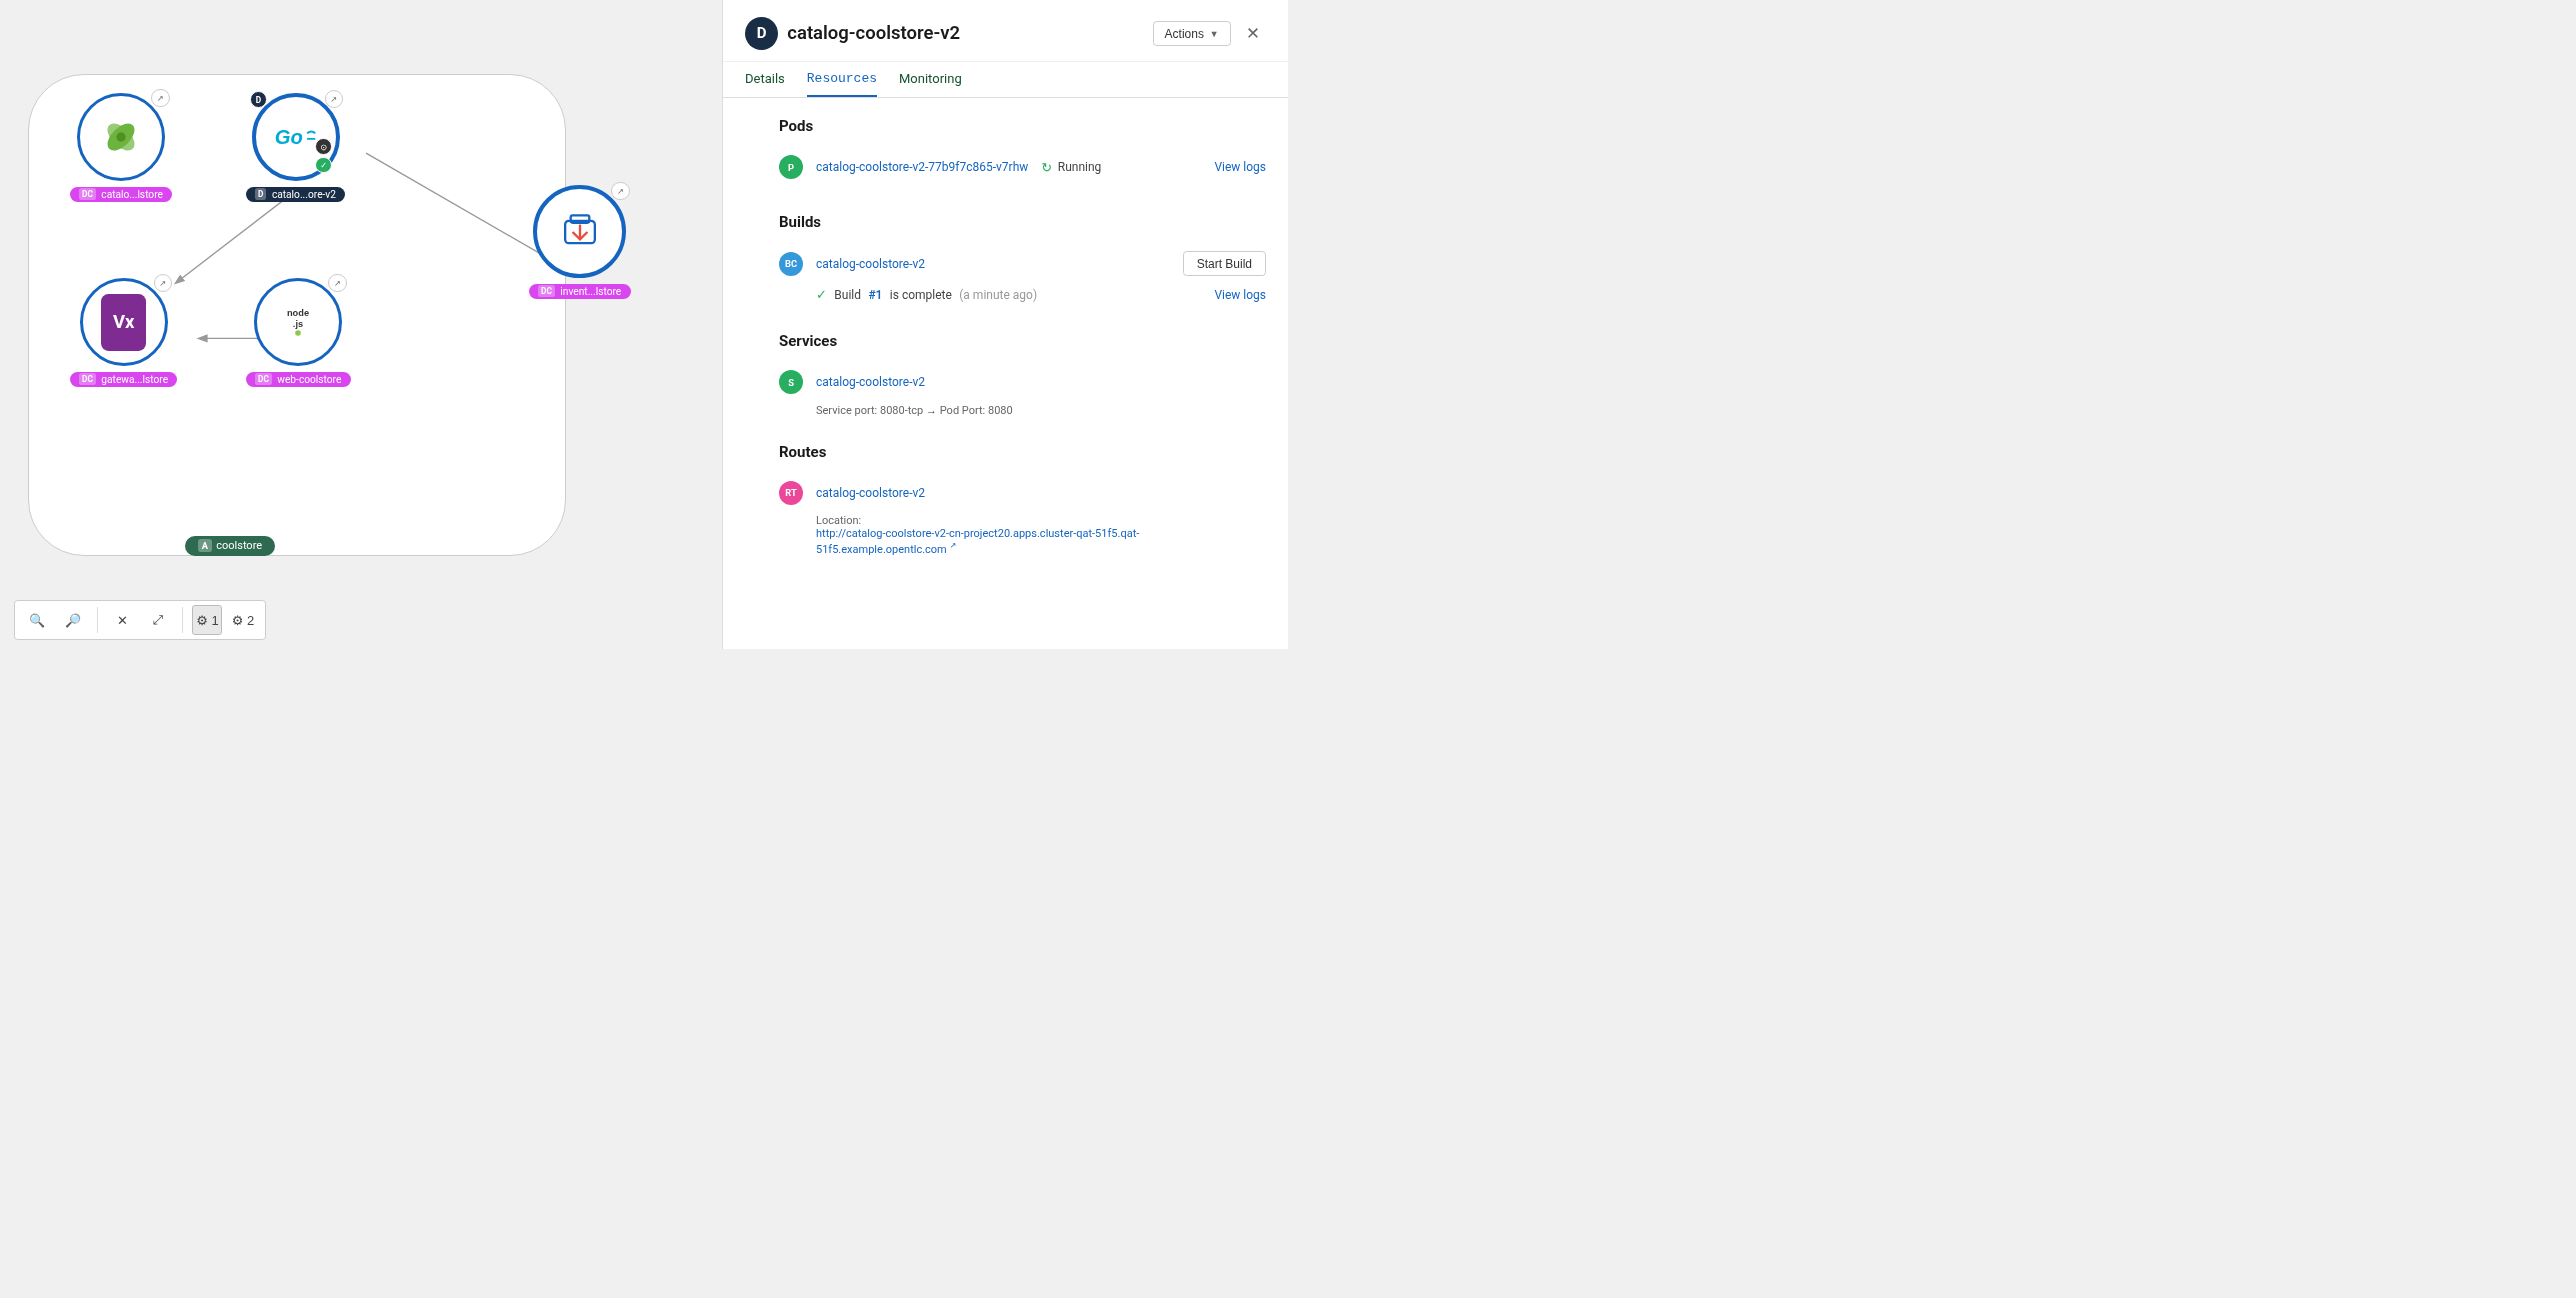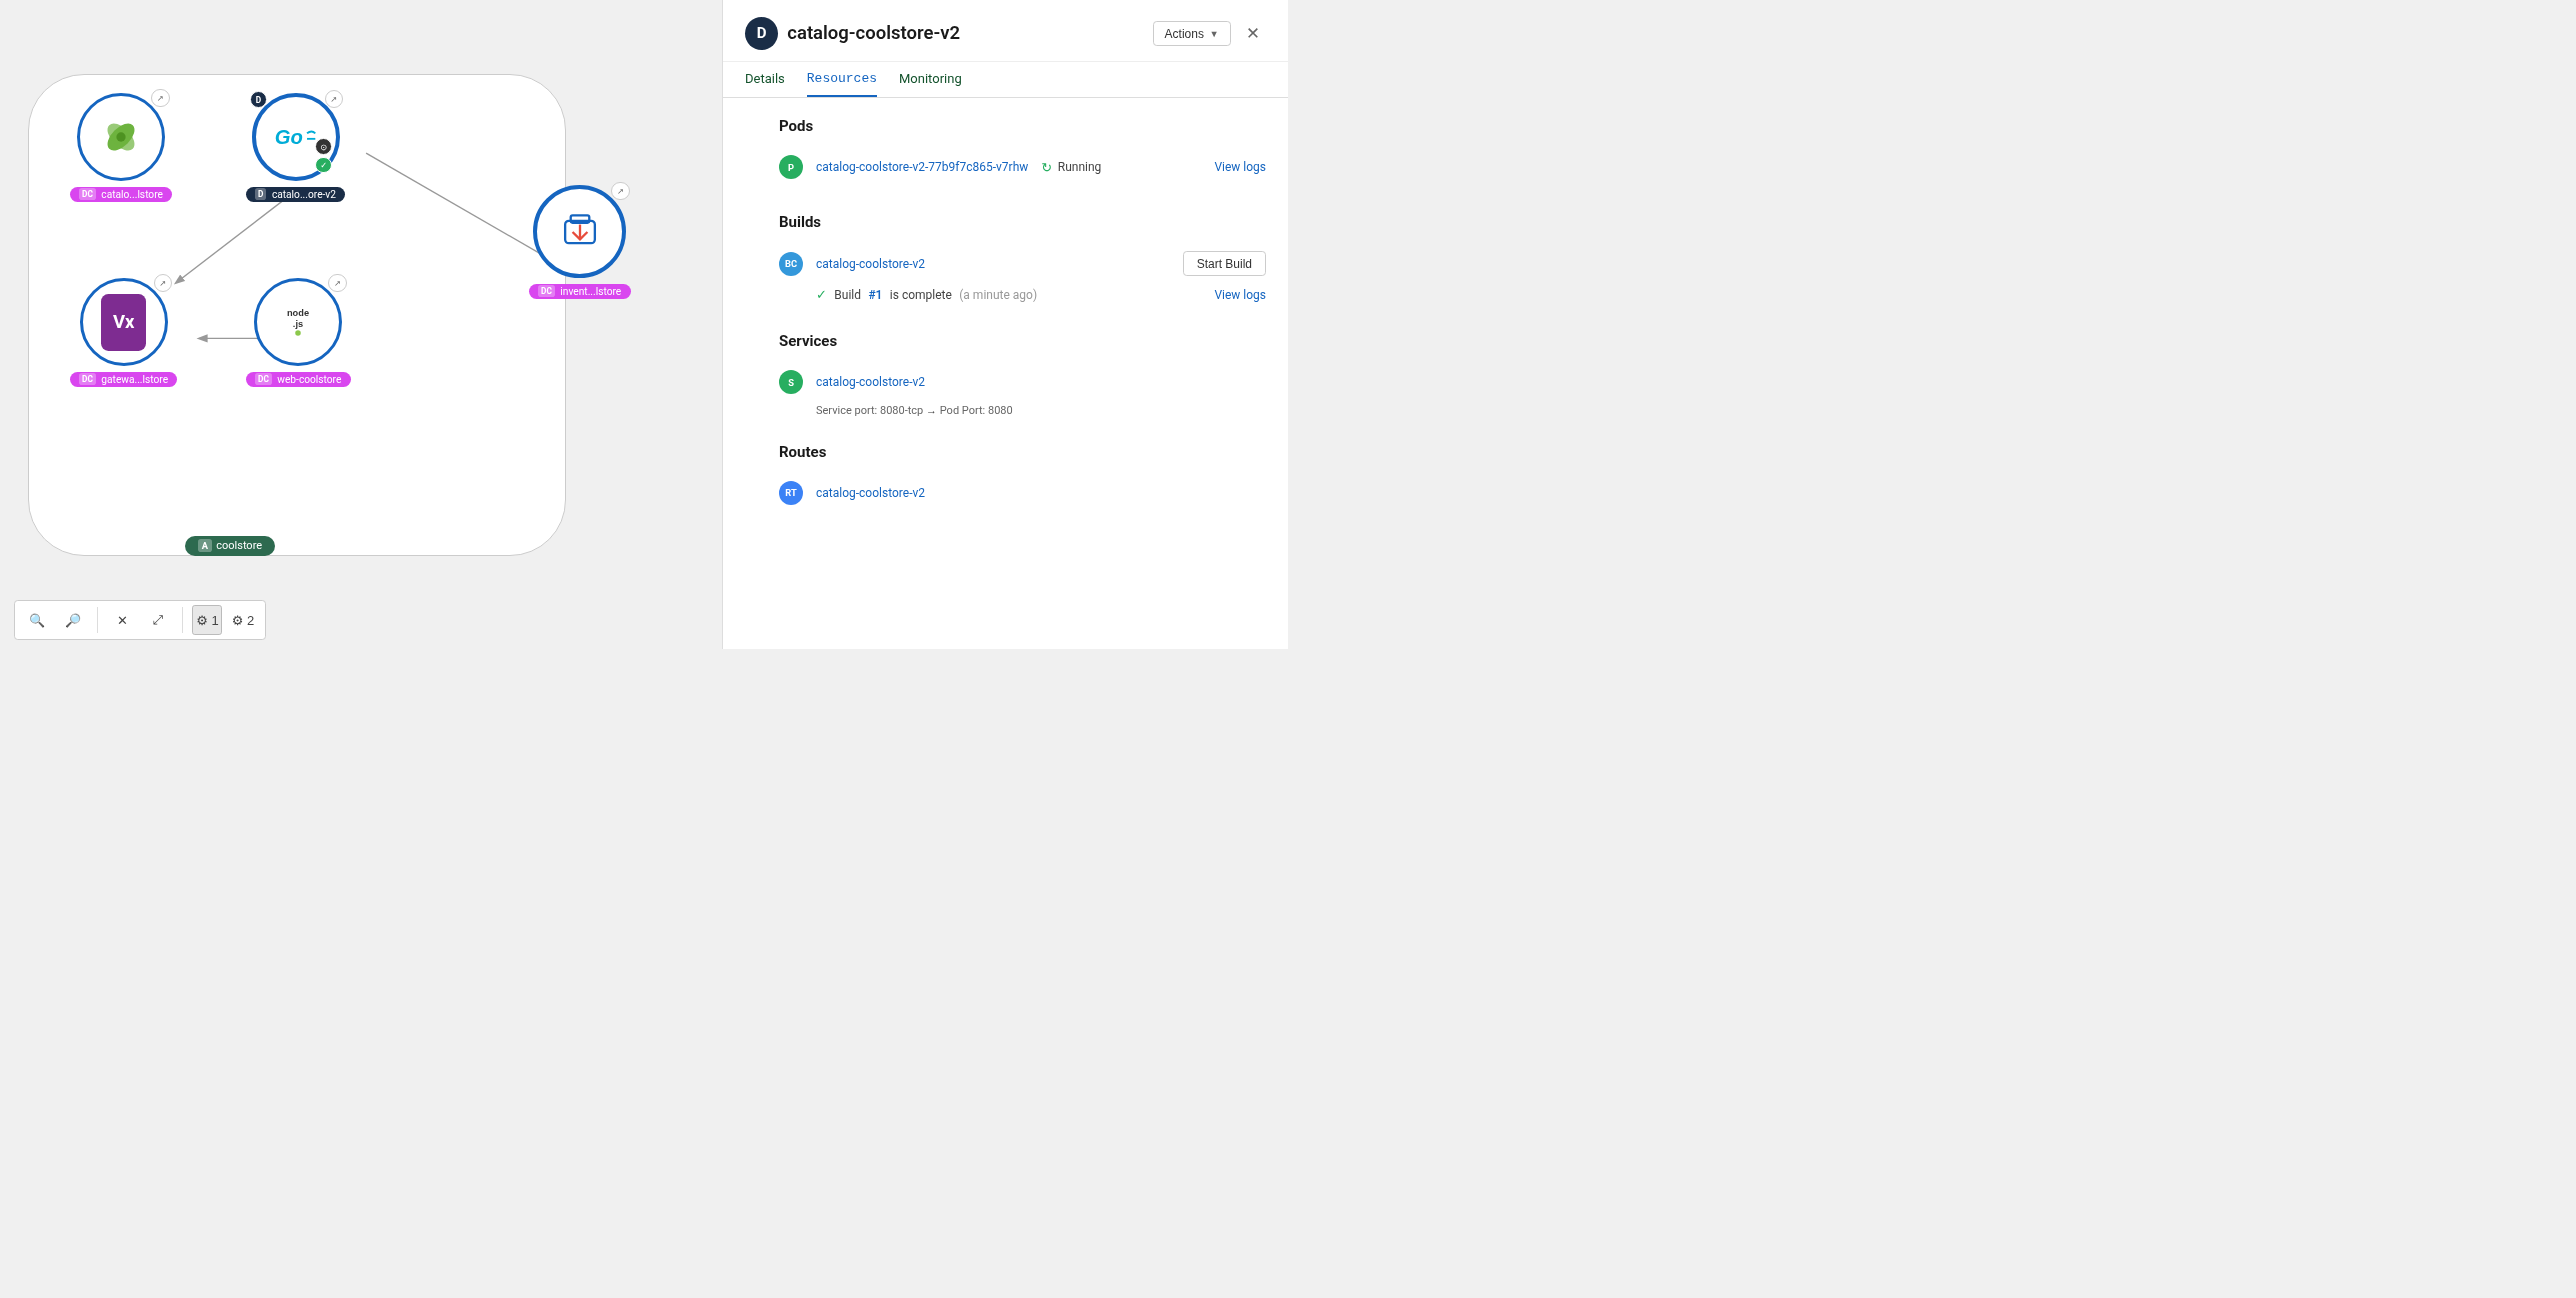--- a/index.html
+++ b/index.html
@@ -323,21 +323,21 @@
       justify-content: center;
       font-size: 9.3px;
       font-weight: 700;
       color: #fff;
       flex-shrink: 0;
     }
 
     .icon-p { background: #27ae60; }
     .icon-bc { background: #3498db; }
     .icon-s { background: #27ae60; }
-    .icon-rt { background: #3b82f6; }
+    .icon-rt { background: #ec4899; }
 
     .resource-link {
       color: #1565c0;
       font-size: 12px;
       cursor: pointer;
       text-decoration: none;
     }
 
     .resource-status {
       display: flex;
@@ -671,17 +671,22 @@
         Pod Port: <span>8080</span>
       </div>
     </div>
 
     <div class="section">
       <div class="section-title">Routes</div>
       <div class="resource-row">
         <div class="resource-icon icon-rt">RT</div>
         <a class="resource-link">catalog-coolstore-v2</a>
       </div>
+      <div class="route-location">
+        <span>Location:</span><br>
+        <a class="route-url">http://catalog-coolstore-v2-cn-project20.apps.cluster-qat-51f5.qat-51f5.example.opentlc.com</a>
+        <span class="ext-link-icon">↗</span>
+      </div>
     </div>
 
   </div>
 </div>
 
 
 </body></html>

